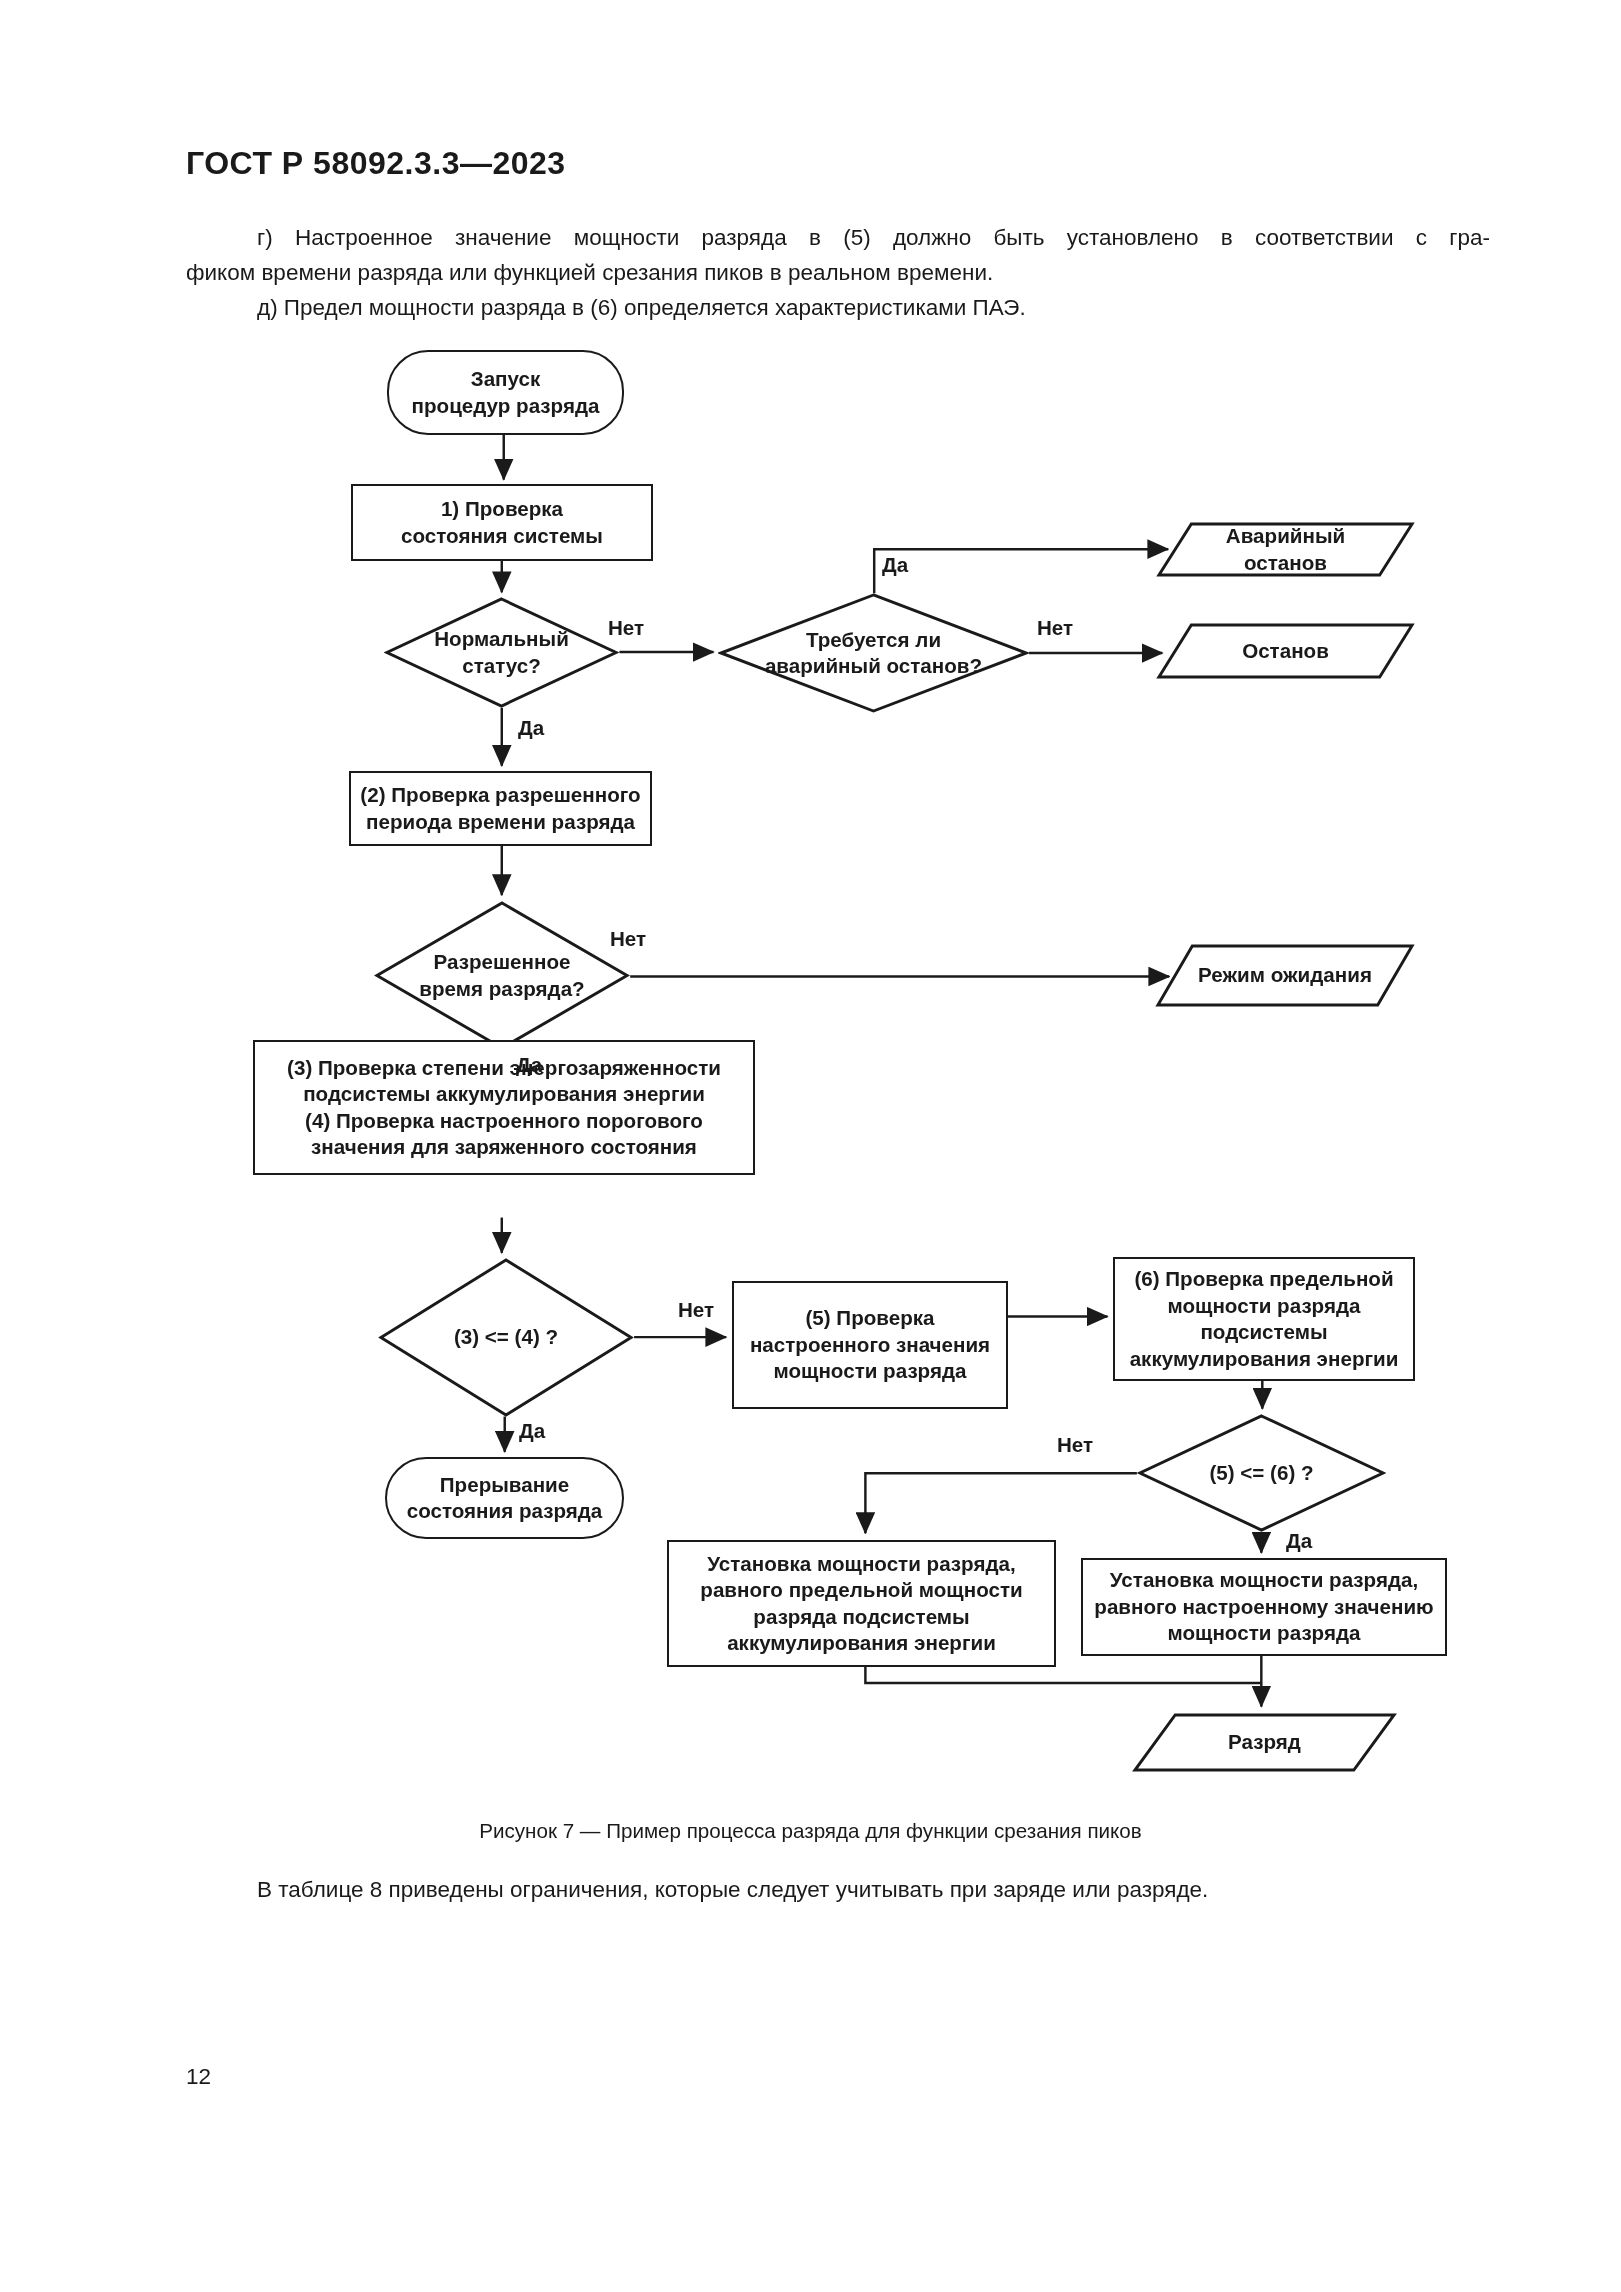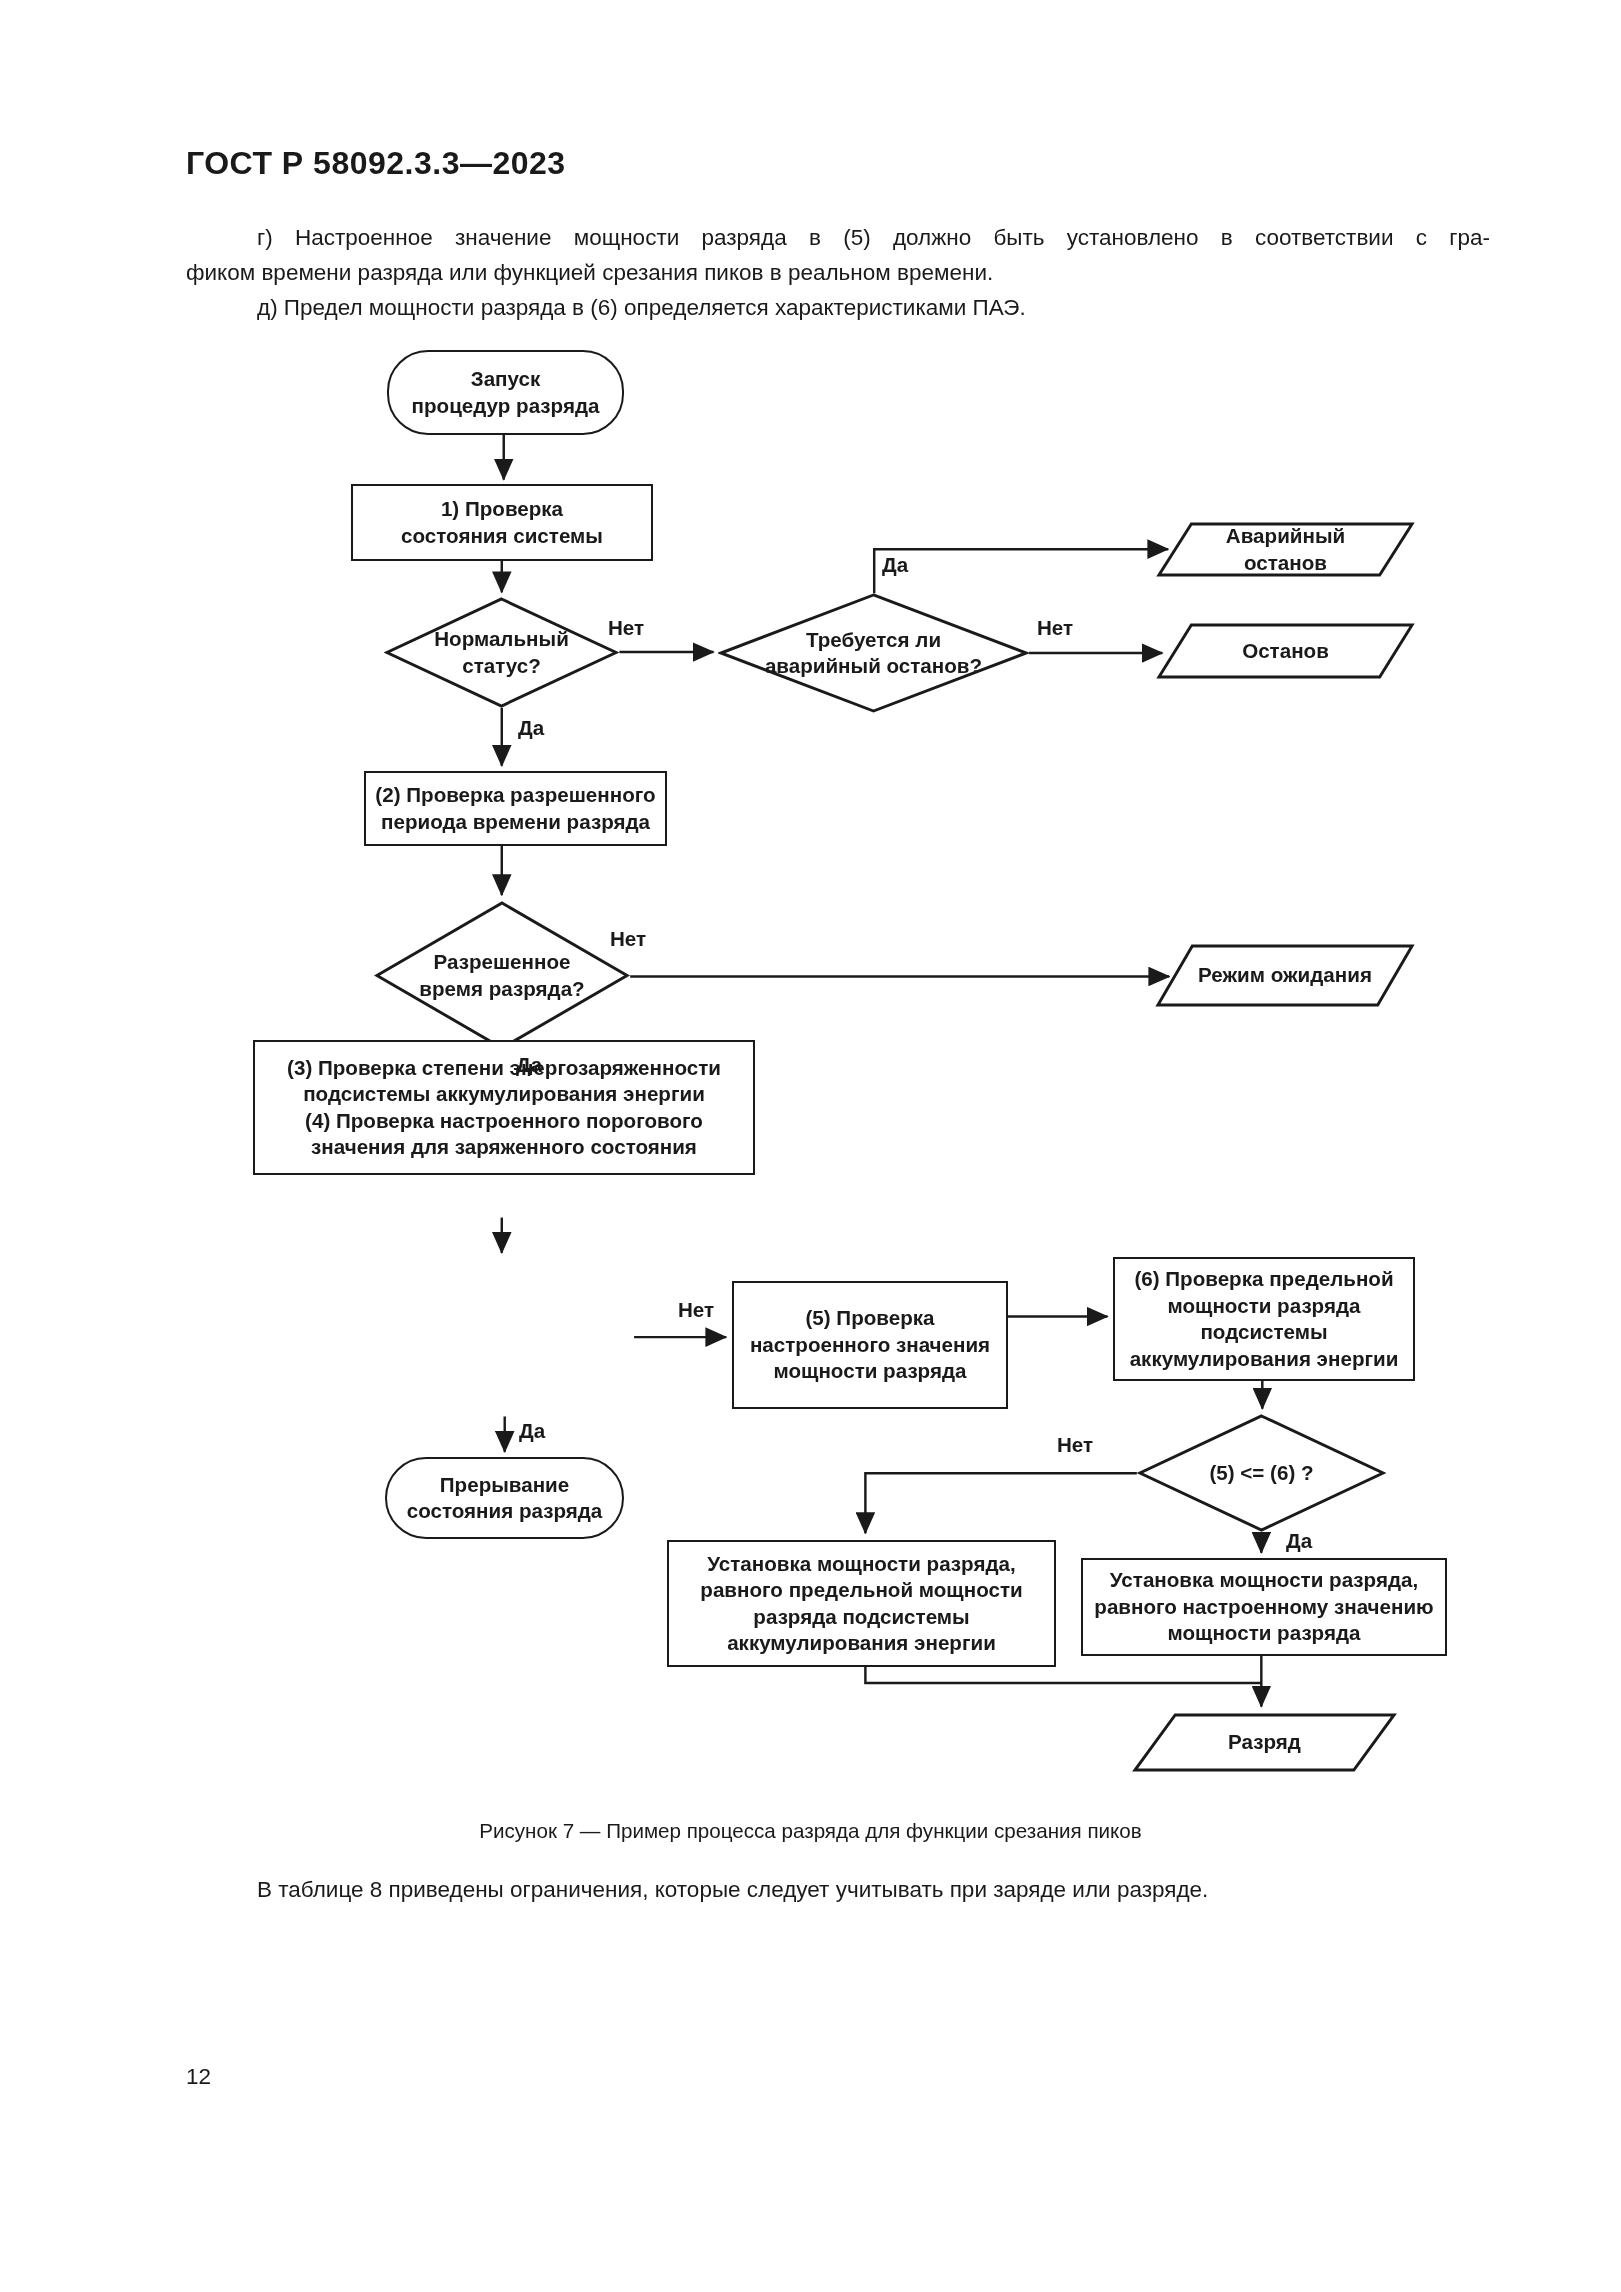--- a/index.html
+++ b/index.html
@@ -105,21 +105,21 @@
 останов</span>
   </div>
 
   <div class="node" style="left:1156px;top:623px;width:259px;height:56px;">
     <svg class="shape-svg" viewBox="0 0 264 57" preserveAspectRatio="none">
         <polygon points="36,2 261,2 228,55 3,55"></polygon>
       </svg>
     <span class="txt">Останов</span>
   </div>
 
-  <div class="node rect" style="left:364px;top:771px;width:299px;height:71px;">
+  <div class="node rect" style="left:349px;top:771px;width:299px;height:71px;">
     <span class="txt">(2) Проверка разрешенного
 периода времени разряда</span>
   </div>
 
   <div class="node" style="left:374px;top:901px;width:256px;height:149px;">
     <svg class="shape-svg" viewBox="0 0 261 152" preserveAspectRatio="none">
         <polygon points="130.5,2 258,76 130.5,150 3,76"></polygon>
       </svg>
     <span class="txt">Разрешенное
 время разряда?</span>
@@ -132,20 +132,26 @@
     <span class="txt">Режим ожидания</span>
   </div>
 
   <div class="node rect" style="left:253px;top:1040px;width:498px;height:131px;">
     <span class="txt">(3) Проверка степени энергозаряженности
 подсистемы аккумулирования энергии
 (4) Проверка настроенного порогового
 значения для заряженного состояния</span>
   </div>
 
+  <div class="node" style="left:378px;top:1258px;width:256px;height:159px;">
+    <svg class="shape-svg" viewBox="0 0 261 162" preserveAspectRatio="none">
+        <polygon points="130.5,2 258,81 130.5,160 3,81"></polygon>
+      </svg>
+    <span class="txt">(3) &lt;= (4) ?</span>
+  </div>
 
   <div class="node rect" style="left:732px;top:1281px;width:272px;height:124px;">
     <span class="txt">(5) Проверка
 настроенного значения
 мощности разряда</span>
   </div>
 
   <div class="node rect" style="left:1113px;top:1257px;width:298px;height:120px;">
     <span class="txt">(6) Проверка предельной
 мощности разряда

